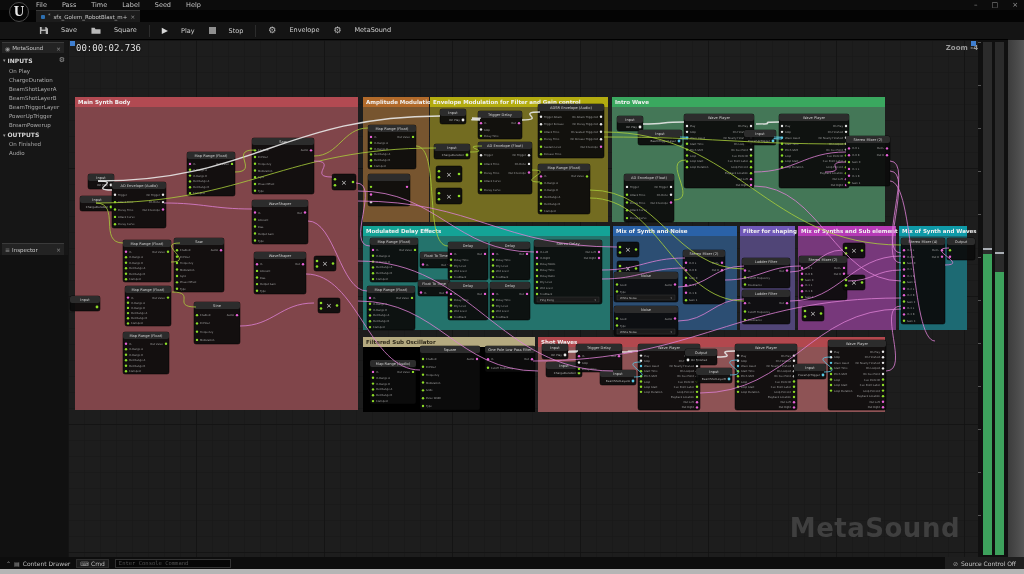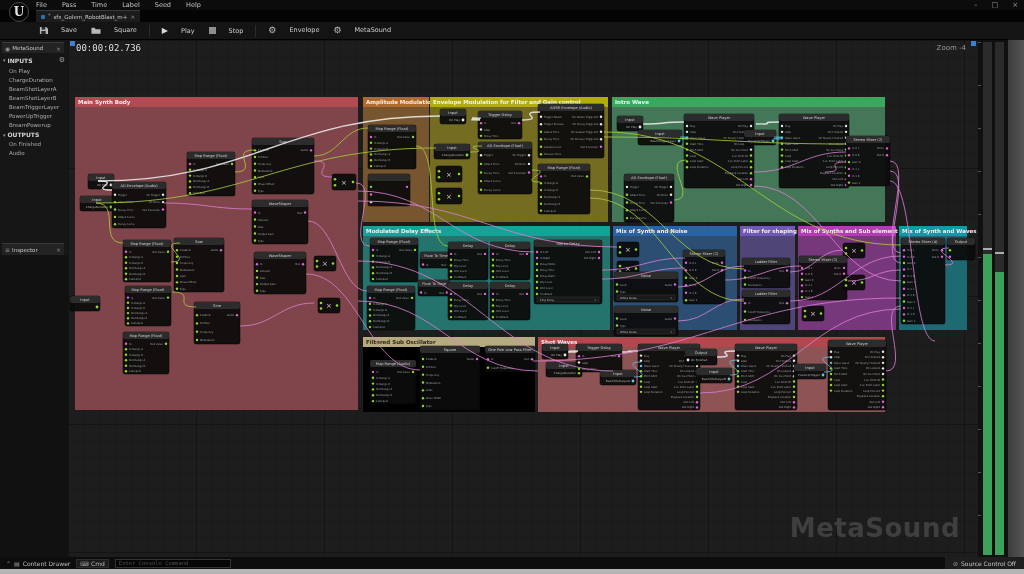--- a/index.html
+++ b/index.html
@@ -49,21 +49,21 @@
               display:flex; align-items:center; gap:2px; padding:0 3px; border-top:1px solid #3a3a3a; }
   #insp-tab .ico { font-size:6px; color:#9a9a9a; }
   #insp-tab .lbl { font-size:5.5px; color:#c6c6c6; flex:1; }
   #insp-body { position:absolute; left:0; top:215px; width:68px; height:302px; background:#111111; }
 
   
   #canvas { position:absolute; left:68px; top:40px; width:910px; height:517px; background:#1d1d1d; overflow:hidden; z-index:10; }
   #graph-svg { position:absolute; left:0; top:0; }
   #timer { position:absolute; left:8px; top:3px; font-family:"DejaVu Sans Mono", monospace;
            font-size:9px; color:#e4e4e4; text-shadow:0 0 2px #000; z-index:12; }
-  #zoom-label { position:absolute; right:12px; top:4px; font-size:7px; color:#9a9a9a; z-index:12; }
+  #zoom-label { position:absolute; right:0; top:4px; font-size:7px; color:#9a9a9a; z-index:12;font-weight:bold; }
   .cmarker { position:absolute; width:5px; height:5px; background:#3f7fd0; z-index:12; }
   #watermark { position:absolute; right:18px; bottom:14px; font-size:26px; font-weight:bold;
                color:#3f3f3f; letter-spacing:0.5px; z-index:11; }
 
   
   #meter-strip { position:absolute; left:978px; top:40px; width:30px; height:517px; background:#101010; z-index:20; }
   .meter-track { position:absolute; top:2px; width:9px; height:513px; background:#2b2b2b; }
   .meter-fill { position:absolute; left:0; width:9px; background:#3da15c; }
   .meter-peak { position:absolute; left:0; width:9px; height:2px; background:#a9aeb4; }
   #meter-ticks { position:absolute; left:0; top:2px; width:3px; height:513px;

